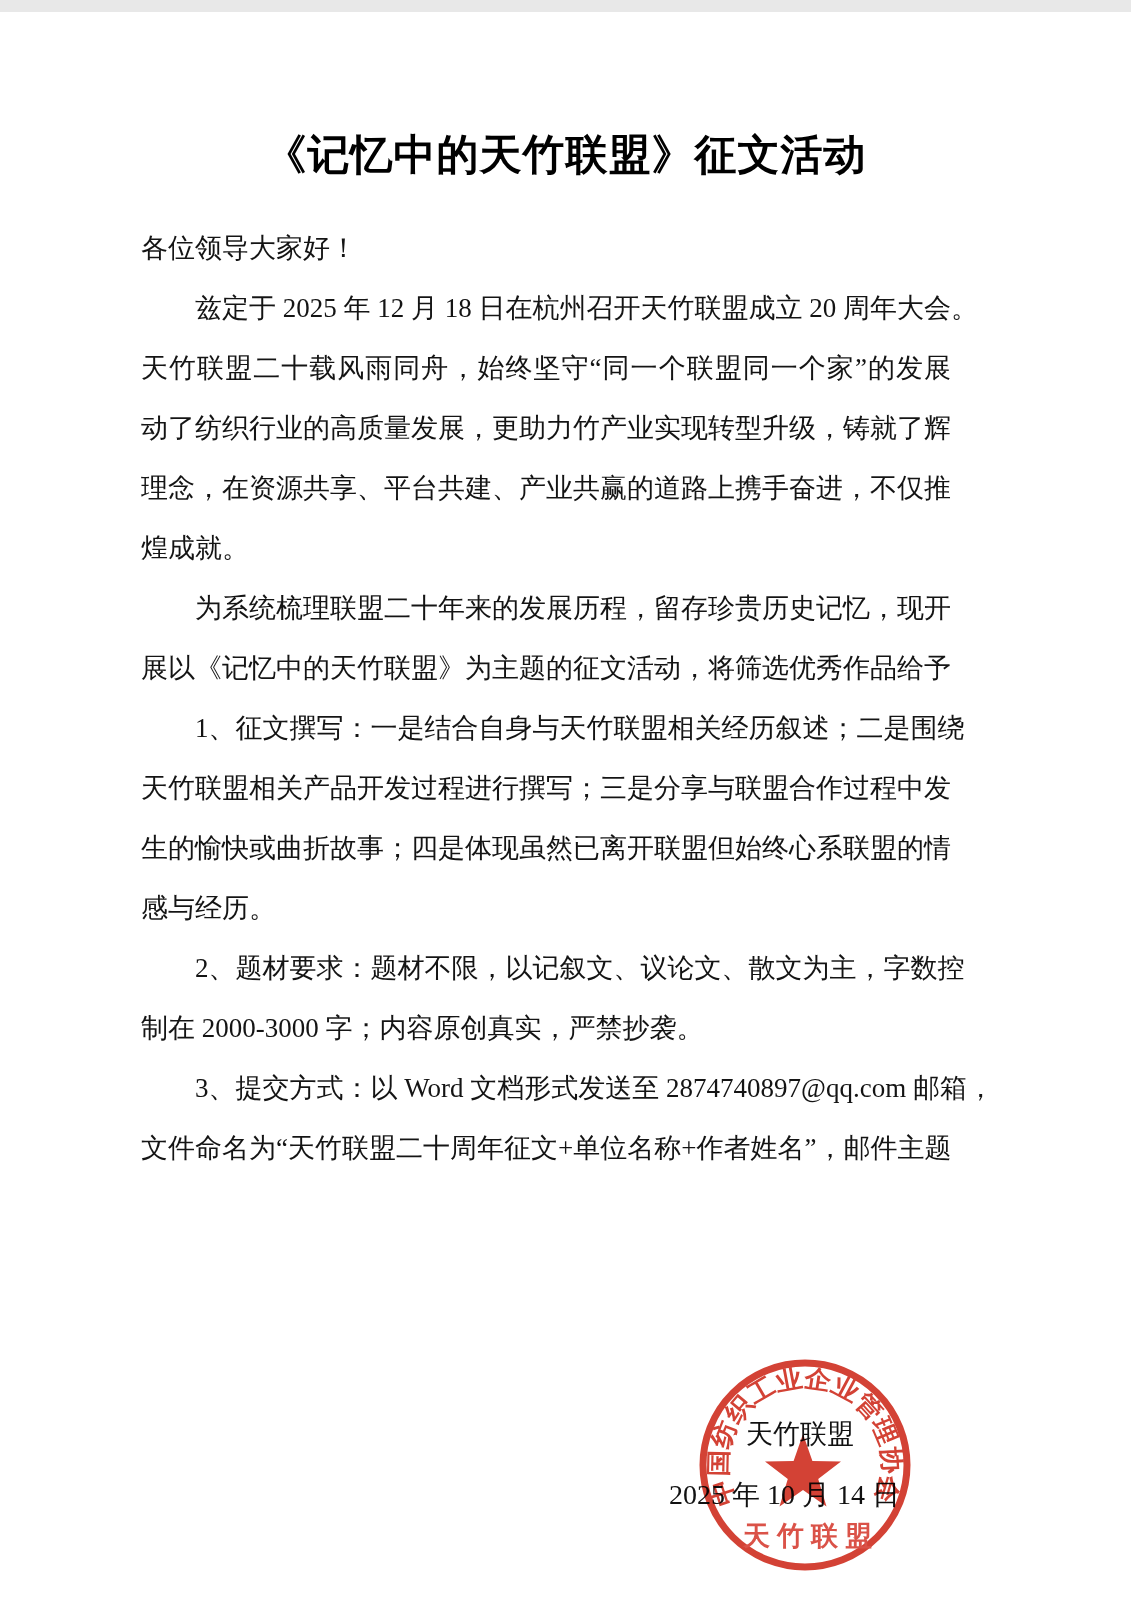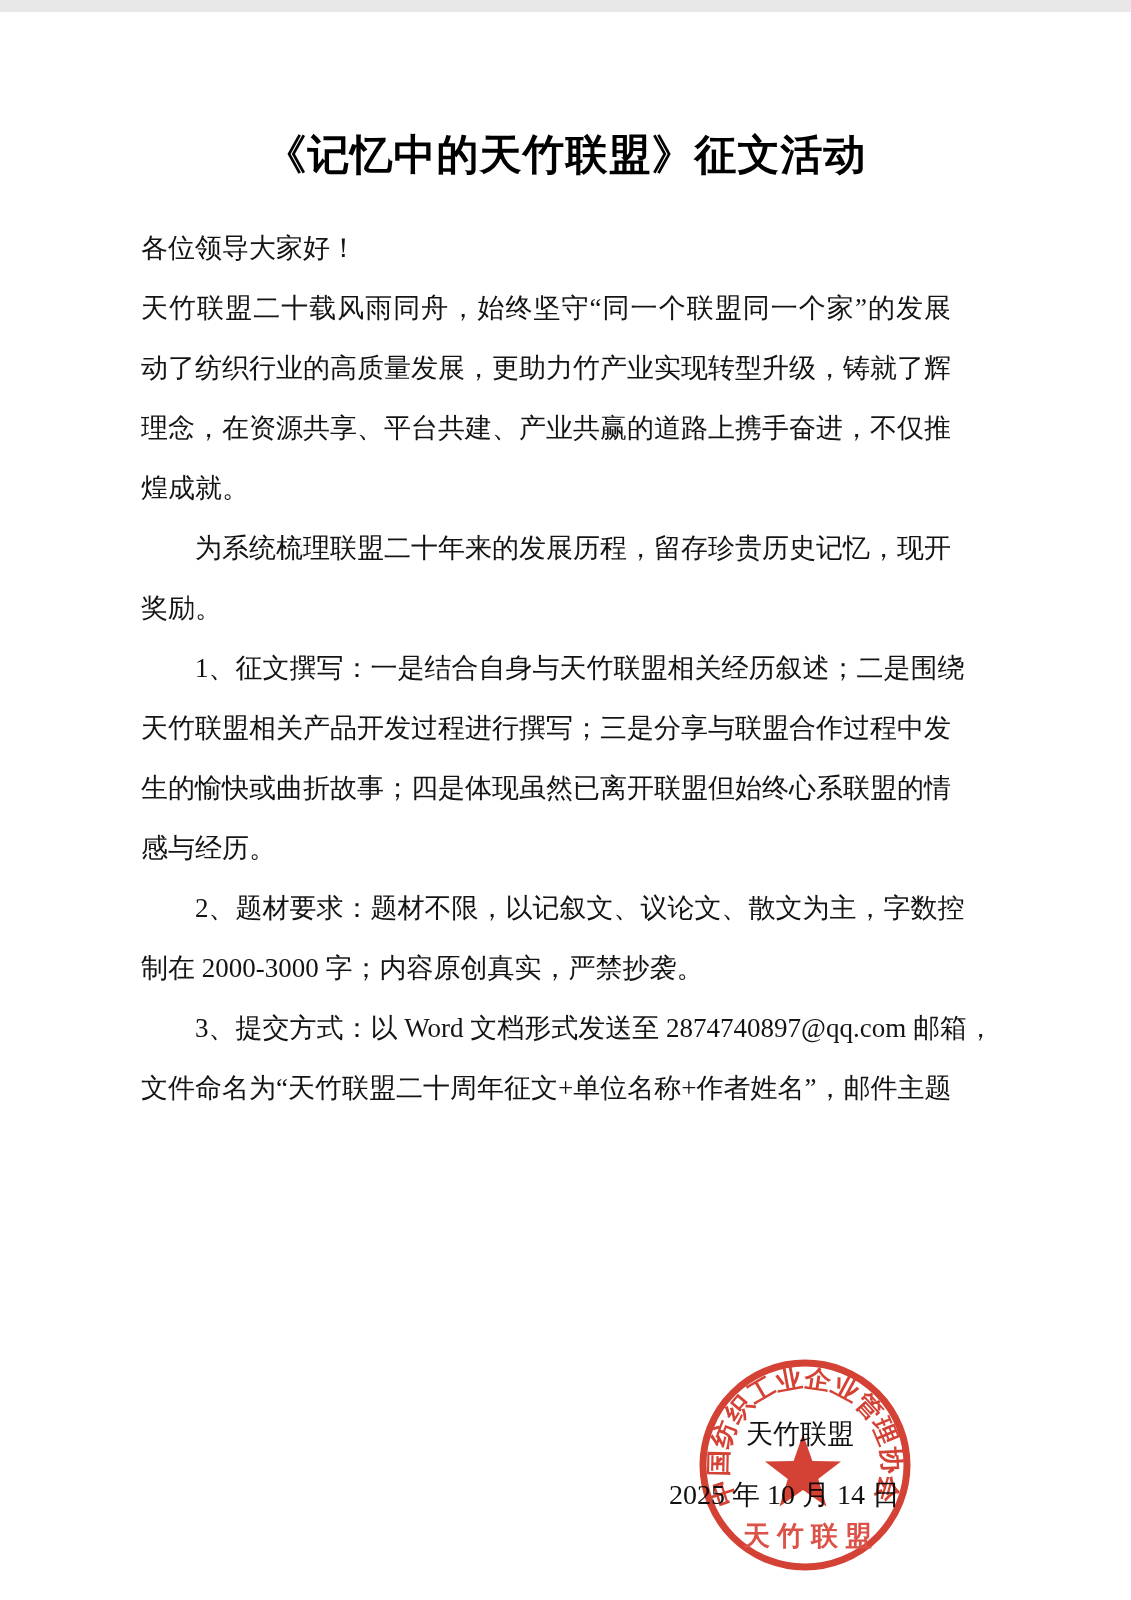--- a/index.html
+++ b/index.html
@@ -73,26 +73,27 @@
 </style>
 </head>
 <body>
 
 <div class="page">
 
   <div class="doc-title">《记忆中的天竹联盟》征文活动</div>
 
   <div class="body-flow" id="body-flow">
       <div class="line para-end">各位领导大家好！</div>
+      <div class="line indent">兹定于 2025 年 12 月 18 日在杭州召开天竹联盟成立 20 周年大会。</div>
       <div class="line">天竹联盟二十载风雨同舟，始终坚守“同一个联盟同一个家”的发展</div>
       <div class="line">动了纺织行业的高质量发展，更助力竹产业实现转型升级，铸就了辉</div>
       <div class="line">理念，在资源共享、平台共建、产业共赢的道路上携手奋进，不仅推</div>
       <div class="line para-end">煌成就。</div>
       <div class="line indent">为系统梳理联盟二十年来的发展历程，留存珍贵历史记忆，现开</div>
-      <div class="line para-end">奖励。</div>
+      <div class="line">展以《记忆中的天竹联盟》为主题的征文活动，将筛选优秀作品给予</div>
       <div class="line indent">1、征文撰写：一是结合自身与天竹联盟相关经历叙述；二是围绕</div>
       <div class="line">天竹联盟相关产品开发过程进行撰写；三是分享与联盟合作过程中发</div>
       <div class="line">生的愉快或曲折故事；四是体现虽然已离开联盟但始终心系联盟的情</div>
       <div class="line para-end">感与经历。</div>
       <div class="line indent">2、题材要求：题材不限，以记叙文、议论文、散文为主，字数控</div>
       <div class="line para-end">制在 2000-3000 字；内容原创真实，严禁抄袭。</div>
       <div class="line indent">3、提交方式：以 Word 文档形式发送至 2874740897@qq.com 邮箱，</div>
       <div class="line">文件命名为“天竹联盟二十周年征文+单位名称+作者姓名”，邮件主题</div>
     </div>
 

